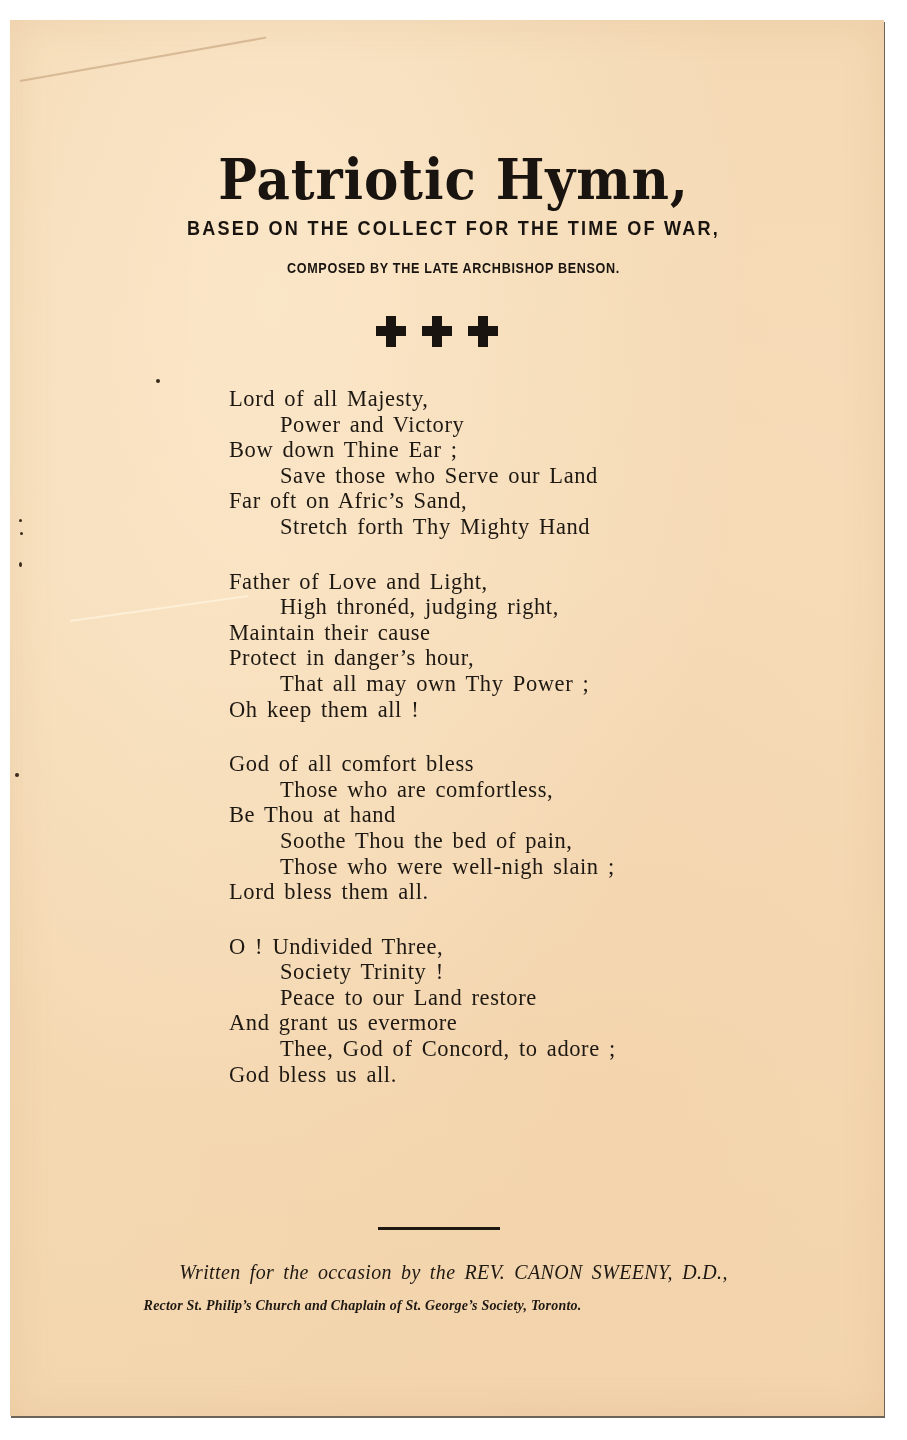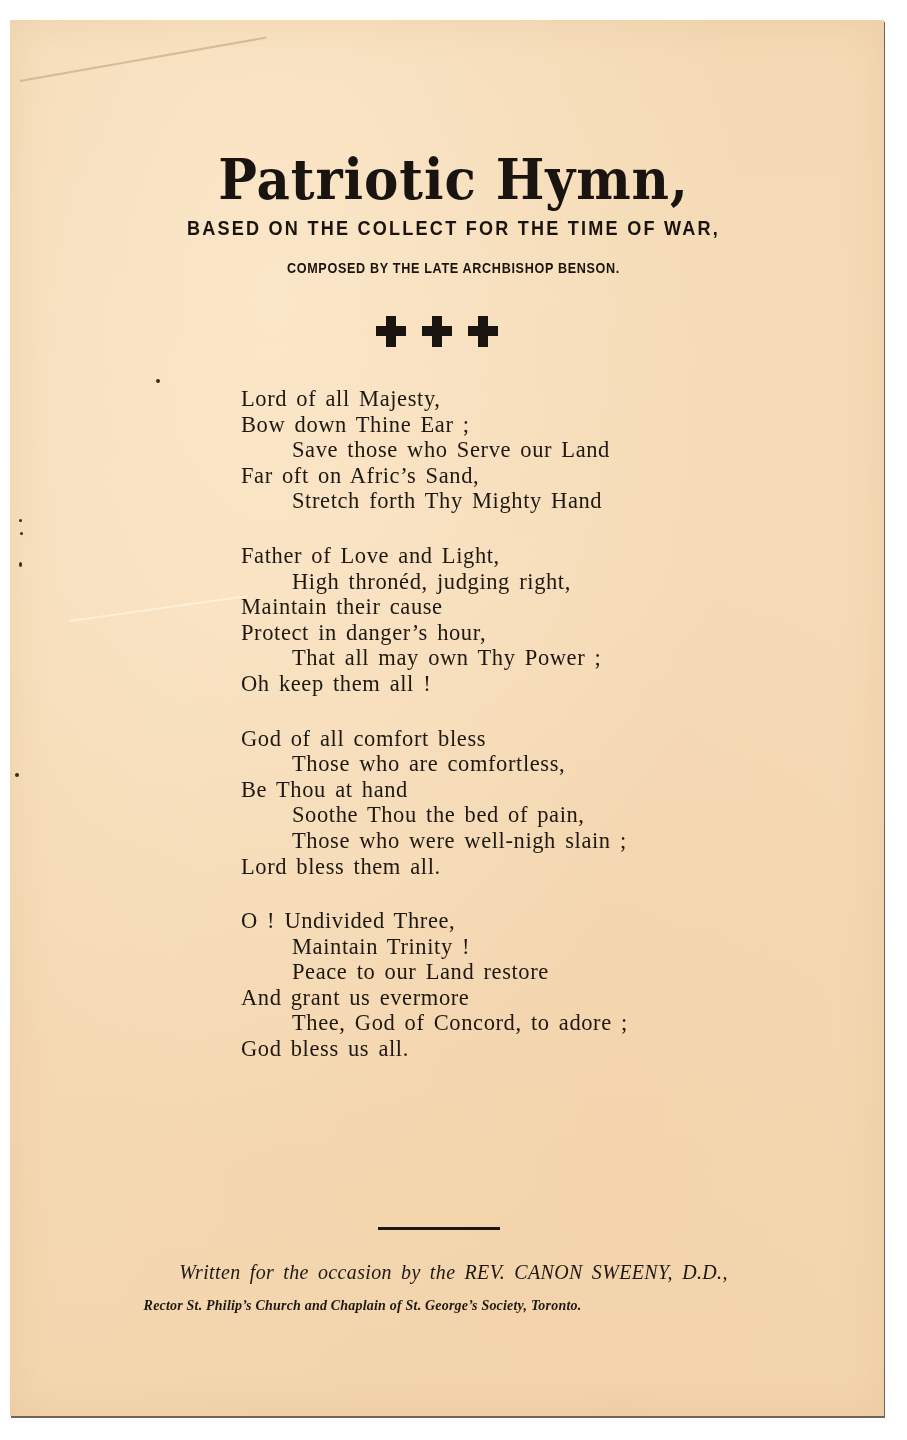--- a/index.html
+++ b/index.html
@@ -39,21 +39,21 @@
     letter-spacing: 0.8px; color: #1a1410; transform: scaleX(0.84);
   }
   .crosses {
     position: absolute; left: 376px; top: 316px; display: flex; gap: 16px;
   }
   .cross { position: relative; width: 30px; height: 31px; }
   .cross::before, .cross::after { content: ""; position: absolute; background: #1a1410; }
   .cross::before { left: 10px; top: 0; width: 10px; height: 31px; }
   .cross::after { left: 0; top: 10px; width: 30px; height: 10px; }
   .poem {
-    position: absolute; left: 241px; top: 386px; color: #1e1812;
+    position: absolute; left: 229px; top: 386px; color: #1e1812;
     font-size: 22.5px; line-height: 25.6px; letter-spacing: 0.6px; word-spacing: 3px;
   }
   .stanza { margin-bottom: 29px; }
   .line { white-space: pre; }
   .line.indent { padding-left: 51px; }
   .divider {
     position: absolute; left: 378px; top: 1227px; width: 122px; height: 3px; background: #1e1812;
   }
   .credit {
     position: absolute; left: 0; top: 1260px; width: 907px; text-align: center;
@@ -86,20 +86,21 @@
 
 <div class="crosses">
   <div class="cross"></div>
   <div class="cross"></div>
   <div class="cross"></div>
 </div>
 
 <div class="poem" id="poem">
     <div class="stanza">
       <div class="line">Lord of all Majesty,</div>
+      <div class="line indent">Power and Victory</div>
       <div class="line">Bow down Thine Ear ;</div>
       <div class="line indent">Save those who Serve our Land</div>
       <div class="line">Far oft on Afric’s Sand,</div>
       <div class="line indent">Stretch forth Thy Mighty Hand</div>
     </div>
     <div class="stanza">
       <div class="line">Father of Love and Light,</div>
       <div class="line indent">High thronéd, judging right,</div>
       <div class="line">Maintain their cause</div>
       <div class="line">Protect in danger’s hour,</div>
@@ -109,21 +110,21 @@
     <div class="stanza">
       <div class="line">God of all comfort bless</div>
       <div class="line indent">Those who are comfortless,</div>
       <div class="line">Be Thou at hand</div>
       <div class="line indent">Soothe Thou the bed of pain,</div>
       <div class="line indent">Those who were well-nigh slain ;</div>
       <div class="line">Lord bless them all.</div>
     </div>
     <div class="stanza">
       <div class="line">O ! Undivided Three,</div>
-      <div class="line indent">Maintain Trinity !</div>
+      <div class="line indent">Society Trinity !</div>
       <div class="line indent">Peace to our Land restore</div>
       <div class="line">And grant us evermore</div>
       <div class="line indent">Thee, God of Concord, to adore ;</div>
       <div class="line">God bless us all.</div>
     </div>
   </div>
 
 <div class="divider"></div>
 
 <div class="credit">Written for the occasion by the REV. CANON SWEENY, D.D.,</div>

